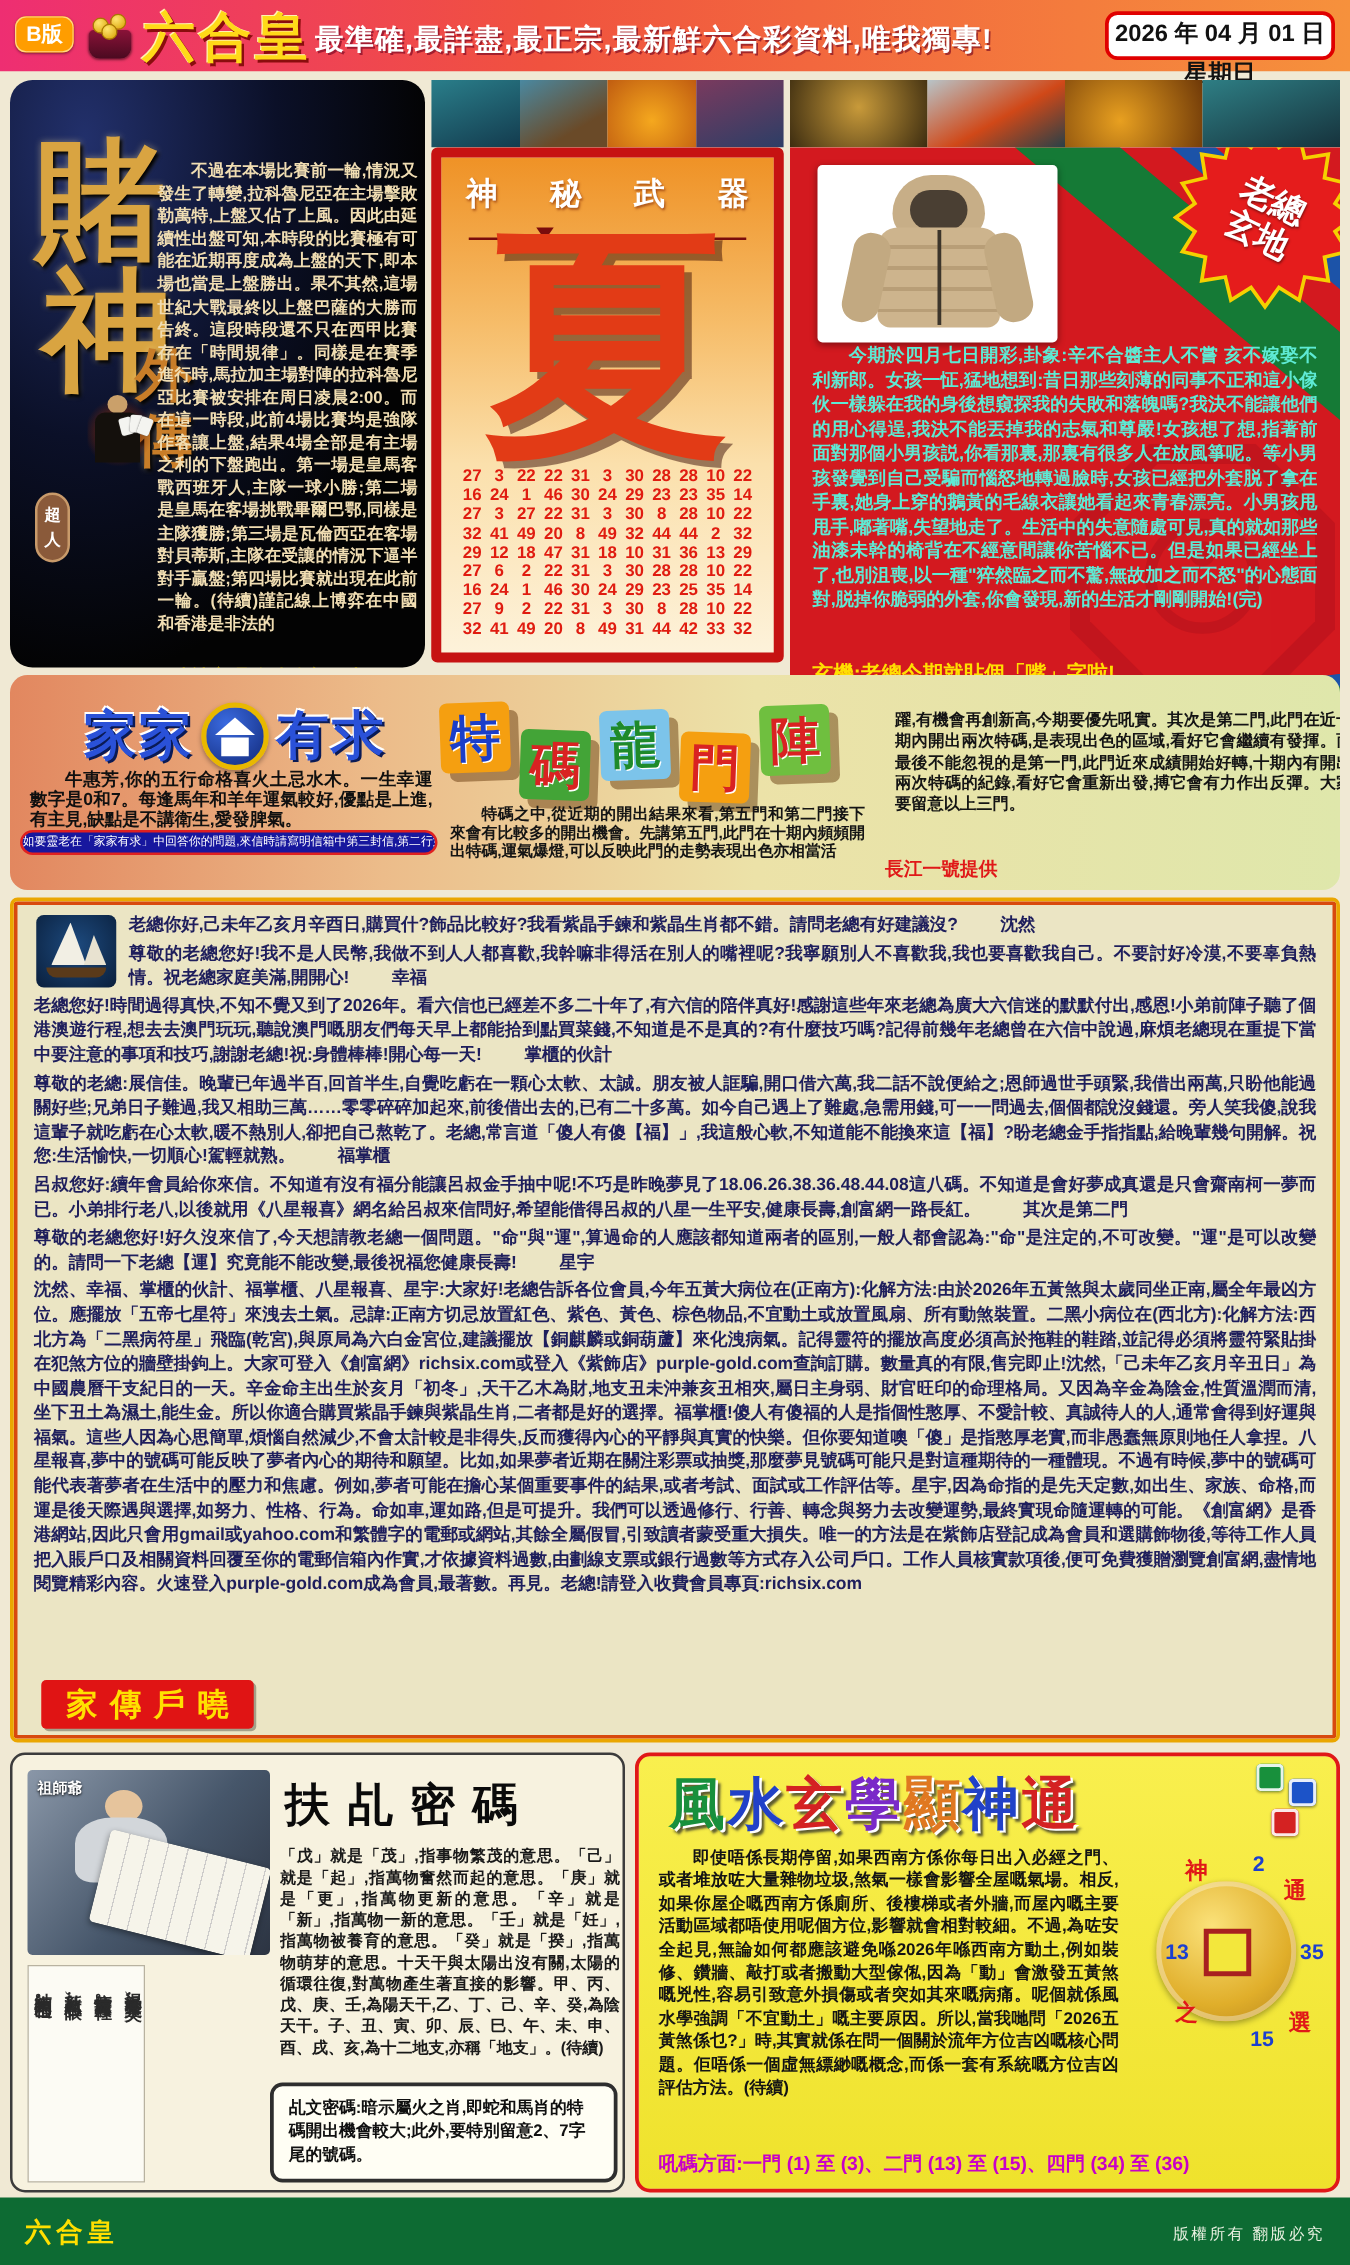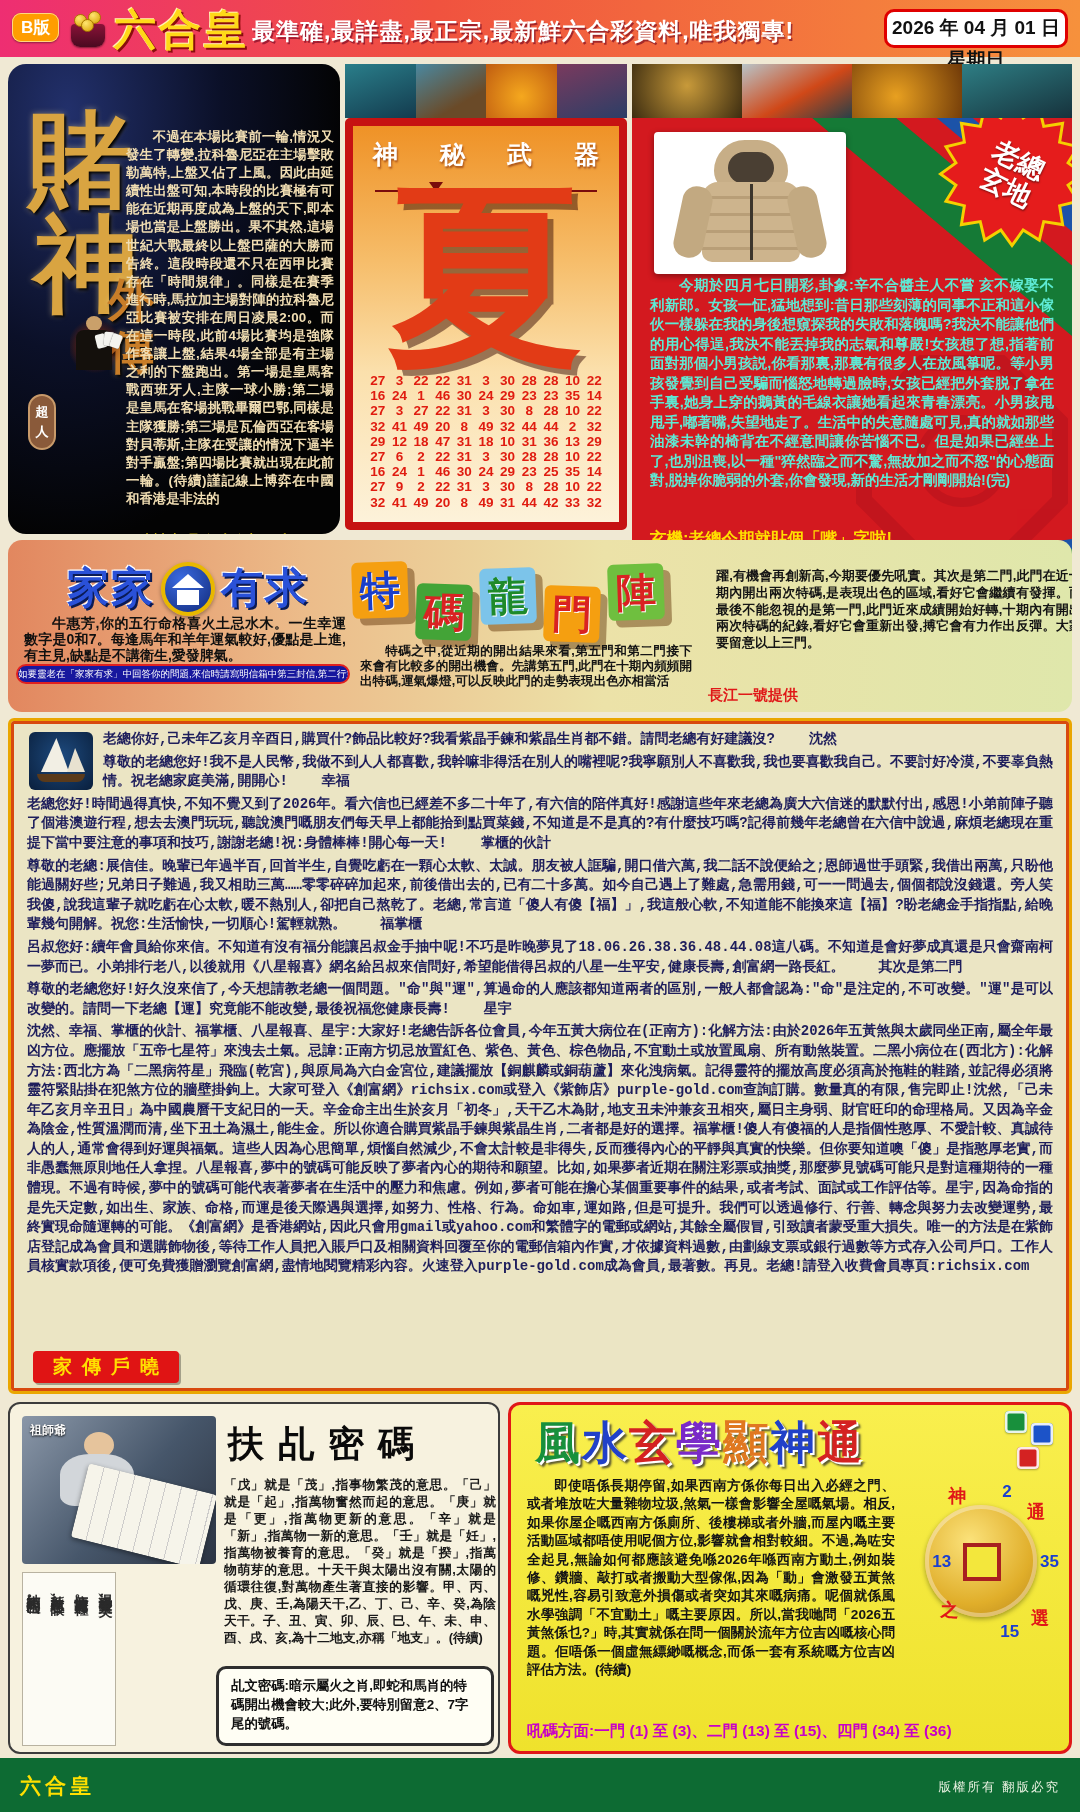--- a/index.html
+++ b/index.html
@@ -86,29 +86,29 @@
 .fam-note { position:absolute; left:8px; top:124px; width:334px; height:20px; background:#17179e; border:2px solid #e02020; border-radius:11px; color:#fff; font-size:9.5px; line-height:15px; text-align:center; white-space:nowrap; overflow:hidden; }
 .dg-blocks { position:absolute; left:344px; top:22px; display:flex; gap:8px; align-items:flex-start; }
 .dg-block { width:56px; height:56px; border-radius:6px; box-shadow:7px 7px 0 rgba(90,45,0,.45); display:flex; align-items:center; justify-content:center; }
 .dg-block span { font-size:40px; font-weight:900; font-family:'Liberation Serif','DejaVu Serif',serif; text-shadow:1px 1px 0 #fff; }
 .dg-intro { position:absolute; left:352px; top:104px; width:332px; font-size:12.6px; line-height:14.8px; font-weight:600; color:#141414; text-align:justify; text-indent:2em; }
 .dg-body { position:absolute; left:708px; top:28px; width:366px; font-size:13px; line-height:16.8px; font-weight:600; color:#141414; text-align:justify; }
 .dg-provider { position:absolute; left:700px; top:146px; font-size:15px; font-weight:900; color:#e01818; }
 .dg-picks { position:absolute; left:792px; top:122px; width:276px; height:42px; background:#e51414; color:#ffe400; font-size:11.2px; font-weight:900; line-height:16px; padding:4px 8px; }
 
 
-.letters { position:absolute; left:8px; top:718px; width:1064px; height:676px; background:#ebe5c4; border:3px solid #eaa600; box-shadow:inset 0 0 0 3px #d8490e; border-radius:6px;font-family:Liberation Mono, monospace; }
+.letters { position:absolute; left:8px; top:718px; width:1064px; height:676px; background:#ebe5c4; border:3px solid #eaa600; box-shadow:inset 0 0 0 3px #d8490e; border-radius:6px; }
 .letters-body { position:absolute; left:16px; right:16px; top:9px; bottom:40px; overflow:hidden; }
 .junk-logo { float:left; width:64px; height:58px; margin:2px 10px 4px 2px; position:relative; background:radial-gradient(circle at 50% 42%,#1d4a7e,#0a1f3c); border-radius:6px; overflow:hidden; }
 .junk-sail1 { position:absolute; left:12px; top:6px; width:28px; height:34px; background:#f2efe4; clip-path:polygon(55% 0,100% 100%,0 100%); }
 .junk-sail2 { position:absolute; left:38px; top:16px; width:18px; height:24px; background:#e8e2d0; clip-path:polygon(45% 0,100% 100%,0 100%); }
 .junk-hull { position:absolute; left:8px; top:42px; width:48px; height:8px; background:#5a3a1a; border-radius:0 0 10px 10px; }
 .letter-p { font-size:14px; line-height:19.6px; font-weight:600; color:#1e1e5c; text-align:justify; margin-bottom:3px; }
 .letter-p .sig { font-weight:900; padding-left:34px; }
-.letters-label { position:absolute; left:22px; bottom:8px; background:#e01414; color:#ffe000; font-size:19px; font-weight:900; letter-spacing:10px; padding:3px 10px 3px 20px; border-radius:4px; box-shadow:2px 2px 0 rgba(0,0,0,.3); }
+.letters-label { position:absolute; left:22px; bottom:8px; background:#e01414; color:#ffe000; font-size:25px; font-weight:900; letter-spacing:10px; padding:3px 10px 3px 20px; border-radius:4px; box-shadow:2px 2px 0 rgba(0,0,0,.3); }
 
 
 .planchette { position:absolute; left:8px; top:1402px; width:492px; height:352px; background:#f7f2df; border:2px solid #3c3c3c; border-radius:12px; overflow:hidden; }
 .monk-photo { position:absolute; left:12px; top:12px; width:194px; height:148px; background:linear-gradient(130deg,#8a97a8 0%,#46566a 55%,#2c3442 100%); border-radius:4px; overflow:hidden; }
 .monk-head { position:absolute; left:62px; top:16px; width:30px; height:26px; border-radius:50%; background:#e6c49c; }
 .monk-robe { position:absolute; left:38px; top:38px; width:74px; height:52px; border-radius:40% 40% 20% 20%; background:#d2d6da; }
 .scroll-paper { position:absolute; left:56px; top:62px; width:132px; height:76px; background:#f6f4ea; transform:rotate(14deg); border-radius:4px; box-shadow:0 2px 5px rgba(0,0,0,.4); background-image:repeating-linear-gradient(90deg,transparent 0 15px,rgba(60,60,90,.22) 15px 16px); }
 .monk-label { position:absolute; left:8px; top:6px; color:#fff; font-size:12px; font-weight:bold; text-shadow:0 1px 2px #000; }
 .poem-box { position:absolute; left:12px; top:168px; width:94px; height:174px; background:#fcfbf4; border:1px solid #b8b2a0; display:flex; flex-direction:row-reverse; justify-content:center; gap:6px; padding:10px 3px; }
 .poem-col { writing-mode:vertical-rl; font-size:14px; font-weight:bold; color:#2a2a2a; font-family:'Liberation Serif','DejaVu Serif',serif; letter-spacing:2px; }

